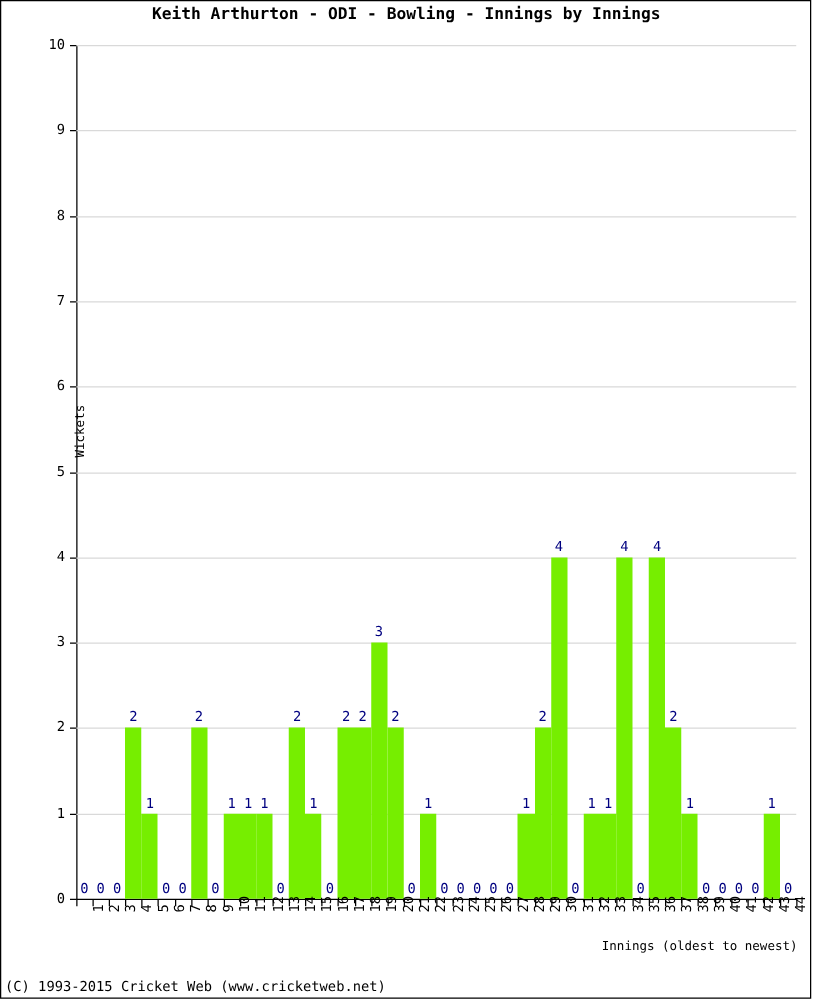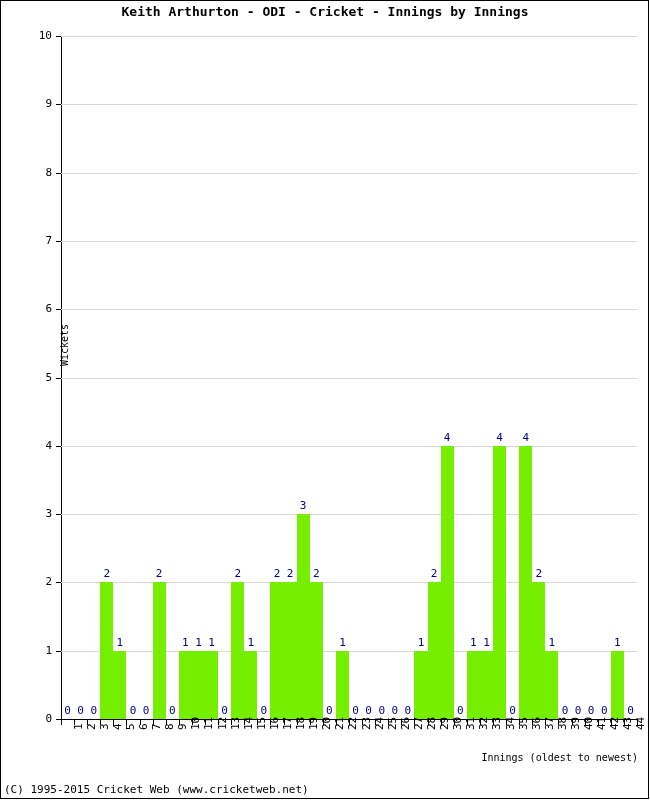--- a/index.html
+++ b/index.html
@@ -137,21 +137,21 @@
     font-size: 11px;
     color: #000000;
     white-space: nowrap;
   }
 </style>
 </head>
 <body>
 
 <div id="frame"></div>
 
-<div id="chart-title">Keith Arthurton - ODI - Cricket - Innings by Innings</div>
+<div id="chart-title">Keith Arthurton - ODI - Bowling - Innings by Innings</div>
 
 <div id="plot-border-left"></div>
 <div id="plot-border-bottom"></div>
 
 <div id="plot">
   <div id="yaxis-title">Wickets</div>
   <div id="gridlines">
       <div class="ytick-mark" style="top: 683px;"></div>
       <div class="gridline" style="top: 614.7px;"></div>
       <div class="ytick-mark" style="top: 614.7px;"></div>
@@ -345,13 +345,13 @@
     <div class="xlabel" style="left: 543.818px; top: 730px;">37</div>
     <div class="xlabel" style="left: 556.909px; top: 730px;">38</div>
     <div class="xlabel" style="left: 570px; top: 730px;">39</div>
     <div class="xlabel" style="left: 583.091px; top: 730px;">40</div>
     <div class="xlabel" style="left: 596.182px; top: 730px;">41</div>
     <div class="xlabel" style="left: 609.273px; top: 730px;">42</div>
     <div class="xlabel" style="left: 622.364px; top: 730px;">43</div>
     <div class="xlabel" style="left: 635.455px; top: 730px;">44</div>
   </div>
 <div id="xaxis-title">Innings (oldest to newest)</div>
-<div id="footer">(C) 1995-2015 Cricket Web (www.cricketweb.net)</div>
+<div id="footer">(C) 1993-2015 Cricket Web (www.cricketweb.net)</div>
 
 </body></html>

